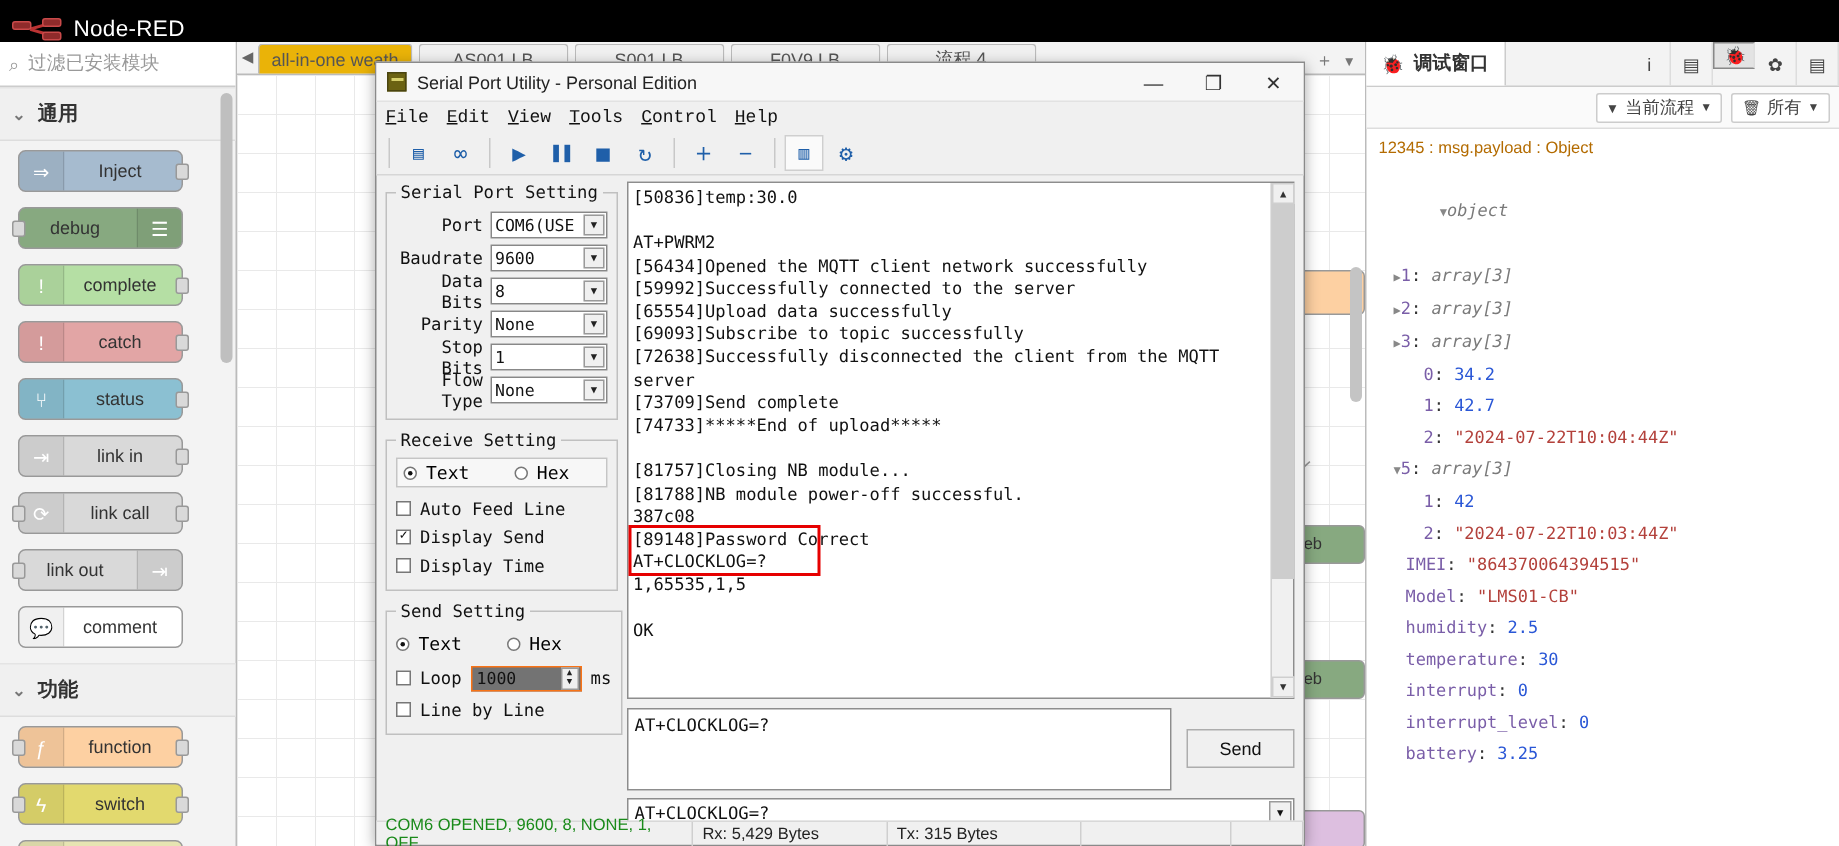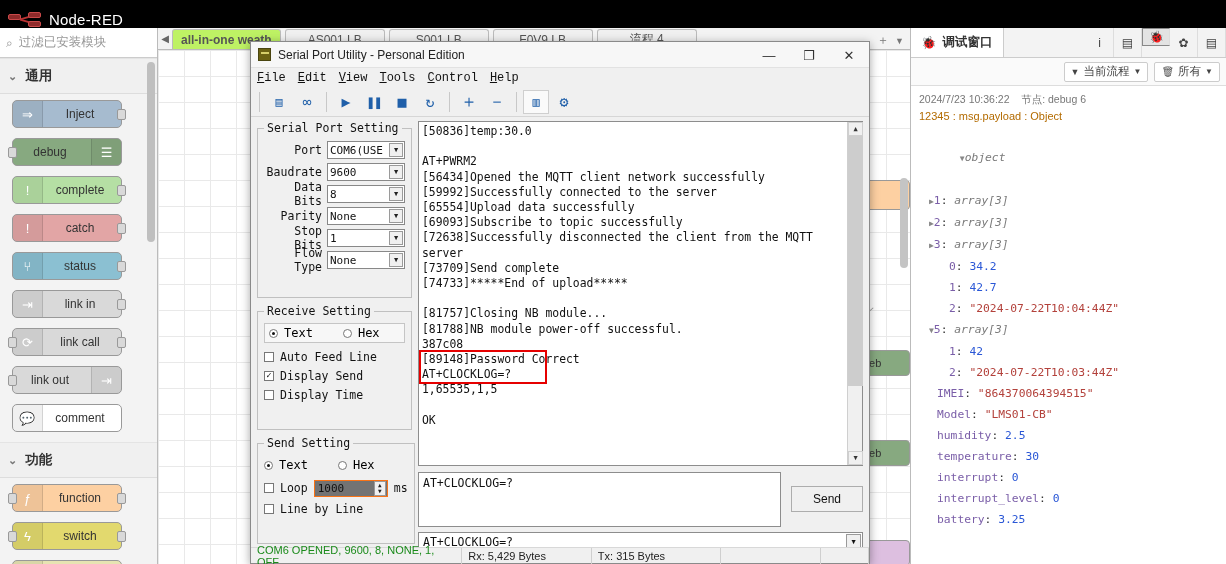--- a/index.html
+++ b/index.html
@@ -86,21 +86,21 @@
   
   #canvas { position:absolute; left:158px; top:28px; width:752px; height:536px; background:#fff; overflow:hidden; }
   #tabbar { position:absolute; left:0; top:0; width:752px; height:22px; background:#f3f3f3; border-bottom:1px solid #bbb; display:flex; align-items:flex-end; }
   .tabarrow { width:14px; height:22px; display:flex; align-items:center; justify-content:center; color:#666; font-size:10px; }
   .flowtab {
     height:20px; min-width:100px; margin-right:4px; background:#f0f0f0;
     border:1px solid #bbb; border-bottom:none; border-radius:3px 3px 0 0;
     display:flex; align-items:center; justify-content:center;
     font-size:12px; color:#555; padding:0 8px; white-space:nowrap; overflow:hidden;
   }
-  .flowtab.active { background:#bef264;font-weight:bold; }
+  .flowtab.active { background:#eab308; }
   #tab-right { margin-left:auto; display:flex; align-items:center; gap:6px; padding-right:6px; }
   #grid { position:absolute; left:0; top:22px; width:752px; height:514px;
     background-image:linear-gradient(to right,#e9e9e9 1px,transparent 1px),
                      linear-gradient(to bottom,#e9e9e9 1px,transparent 1px);
     background-size:26px 26px; }
   .cnode { position:absolute; border:1px solid #999; border-radius:4px; font-size:11px; color:#333;
            display:flex; align-items:center; padding-left:4px; height:26px; }
   #canvas-vscroll { position:absolute; right:2px; top:150px; width:8px; height:90px; background:#c4c4c4; border-radius:4px; }
   .wirelink { position:absolute; border-top:1.5px solid #999; }
 
@@ -123,21 +123,21 @@
   #spu-toolbar { height:30px; background:#f0f0f0; display:flex; align-items:center; padding-left:4px; gap:2px;
                  border-bottom:1px solid #d6d6d6; }
   .tbsep { width:1px; height:20px; background:#c8c8c8; margin:0 4px; }
   .tbbtn { width:26px; height:24px; display:flex; align-items:center; justify-content:center; color:#1f5fa9; }
   .tbbtn.framed { border:1px solid #cfcfcf; background:#fafafa; }
 
   #spu-body { position:absolute; left:0; top:75px; right:0; bottom:16px; }
 
   
   #spu-left { position:absolute; left:6px; top:4px; width:155px; }
-  fieldset.grp { border:1px solid #c0c0c0; margin:0 0 6px 0; padding:5px 6px 25px 6px; }
+  fieldset.grp { border:1px solid #c0c0c0; margin:0 0 6px 0; padding:5px 6px 7px 6px; }
   fieldset.grp legend { font-size:11.5px; color:#111; padding:0 3px; font-family:"DejaVu Sans Mono", monospace; }
   .row { display:flex; align-items:center; height:20px; margin-bottom:2px; }
   .row .lab { flex:1; text-align:right; padding-right:5px; font-size:11.5px; color:#111; }
   .sel { width:78px; height:18px; background:#fff; border:1px solid #888; display:flex; align-items:center;
          font-size:11px; color:#111; padding-left:2px; position:relative; }
   .sel .arw { position:absolute; right:1px; top:1px; width:14px; height:14px; background:#f0f0f0;
               border:1px solid #9a9a9a; display:flex; align-items:center; justify-content:center; font-size:7px; color:#222; }
   .radiorow { display:flex; align-items:center; height:20px; border:1px solid #c5c5c5; background:#f7f7f7; padding-left:4px; gap:6px; margin-bottom:4px;}
   .radio { width:9px; height:9px; border:1px solid #777; border-radius:50%; background:#fff; position:relative; display:inline-block; }
   .radio.on::after { content:''; position:absolute; left:2px; top:2px; width:3px; height:3px; background:#111; border-radius:50%; }
@@ -548,25 +548,20 @@
       <span>当前流程</span>
       <span style="font-size:8px;">▼</span>
     </div>
     <div class="fbtn">
       <span style="font-size:10px;">🗑</span>
       <span>所有</span>
       <span style="font-size:8px;">▼</span>
     </div>
   </div>
   <div id="dbg-msgs">
-    <div class="msg-meta">
-      <span>2024/7/23 10:36:22</span>
-      &nbsp;&nbsp;
-      <span>节点: debug 6</span>
-    </div>
     <div class="msg-topic">12345 : msg.payload : Object</div>
     <div class="jrow">
       <span class="jtw">▼</span><span class="jtype">object</span>
     </div>
     <div id="jrows">
         <div class="jrow ind1"><span class="jtw">▶</span><span class="jkey">1</span><span>: </span><span class="jtype">array[3]</span></div>
         <div class="jrow ind1"><span class="jtw">▶</span><span class="jkey">2</span><span>: </span><span class="jtype">array[3]</span></div>
         <div class="jrow ind1"><span class="jtw">▶</span><span class="jkey">3</span><span>: </span><span class="jtype">array[3]</span></div>
         <div class="jrow ind2"><span class="jkey">0</span><span>: </span><span class="jnum">34.2</span></div>
         <div class="jrow ind2"><span class="jkey">1</span><span>: </span><span class="jnum">42.7</span></div>

